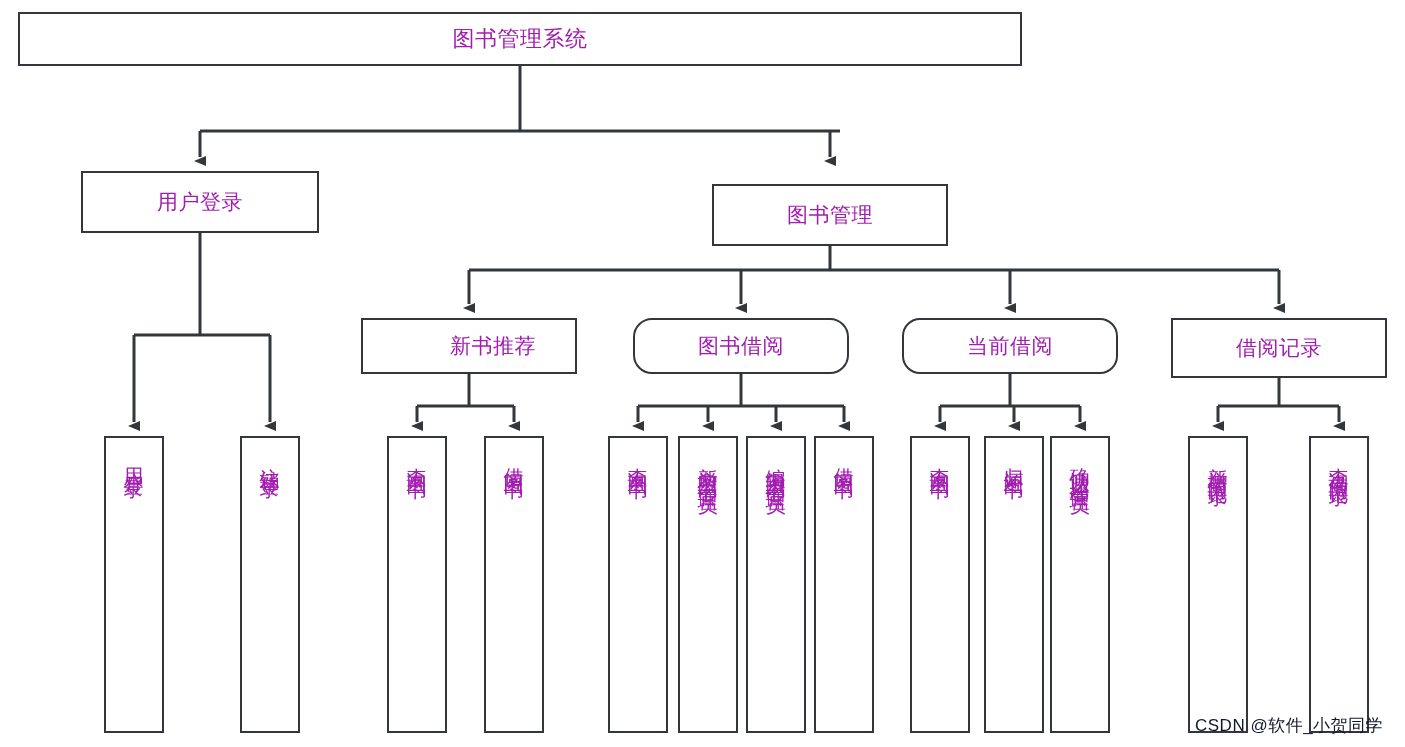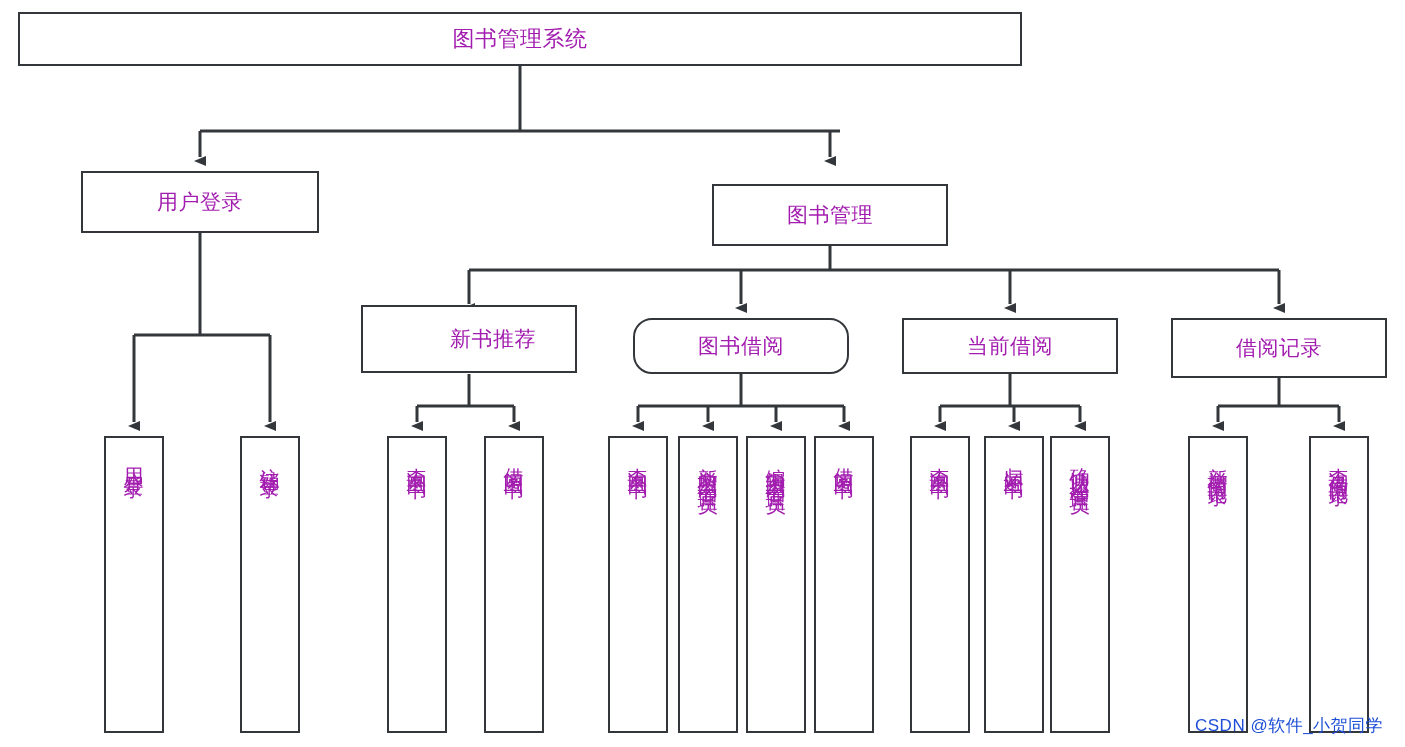--- a/index.html
+++ b/index.html
@@ -52,21 +52,21 @@
     white-space: normal;
     letter-spacing: 4px;
     font-size: 20px;
     line-height: 1;
   }
   .node.root .node-label {
     font-size: 22px;
   }
   .watermark {
     position: absolute;
-    color: #1d4ed8;
+    color: #0f172a;
     font-size: 17px;
     white-space: nowrap;
     letter-spacing: 0.5px;
   }
 </style>
 </head>
 <body>
 
 <div id="canvas">
 
@@ -124,27 +124,27 @@
     <span class="node-label">图书管理系统</span>
   </div>
 
   <div class="node" style="left:81px; top:171px; width:238px; height:62px;">
     <span class="node-label">用户登录</span>
   </div>
   <div class="node" style="left:712px; top:171px; width:236px; height:62px;margin-top:13px;">
     <span class="node-label">图书管理</span>
   </div>
 
-  <div class="node" style="left:361px; top:305px; width:216px; height:68px;padding-left:48px;">
+  <div class="node" style="left:361px; top:318px; width:216px; height:56px;padding-left:48px;">
     <span class="node-label">新书推荐</span>
   </div>
   <div class="node" style="left:633px; top:318px; width:216px; height:56px;border-radius:19px;">
     <span class="node-label">图书借阅</span>
   </div>
-  <div class="node" style="left:902px; top:318px; width:216px; height:56px;">
+  <div class="node" style="left:902px; top:318px; width:216px; height:56px;border-radius:18px;">
     <span class="node-label">当前借阅</span>
   </div>
   <div class="node" style="left:1171px; top:318px; width:216px; height:60px;">
     <span class="node-label">借阅记录</span>
   </div>
 
   <div class="node vertical" style="left:104px; top:436px; width:60px; height:297px;">
     <span class="node-label">用户登录</span>
   </div>
   <div class="node vertical" style="left:240px; top:436px; width:60px; height:297px;">

